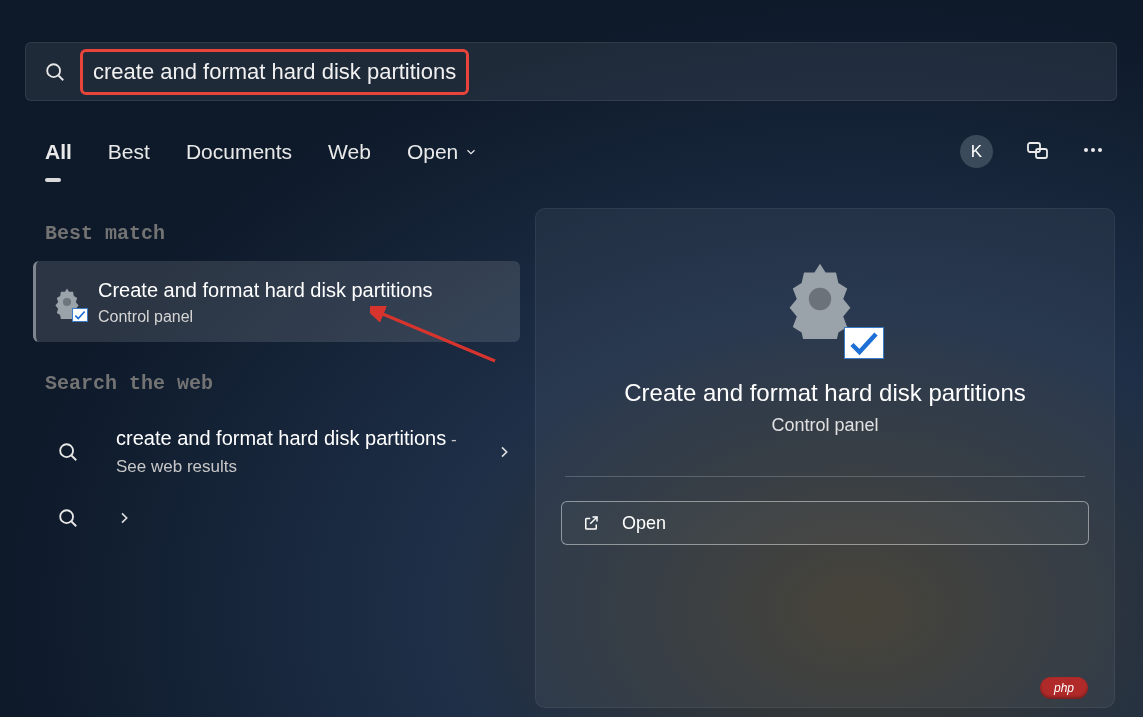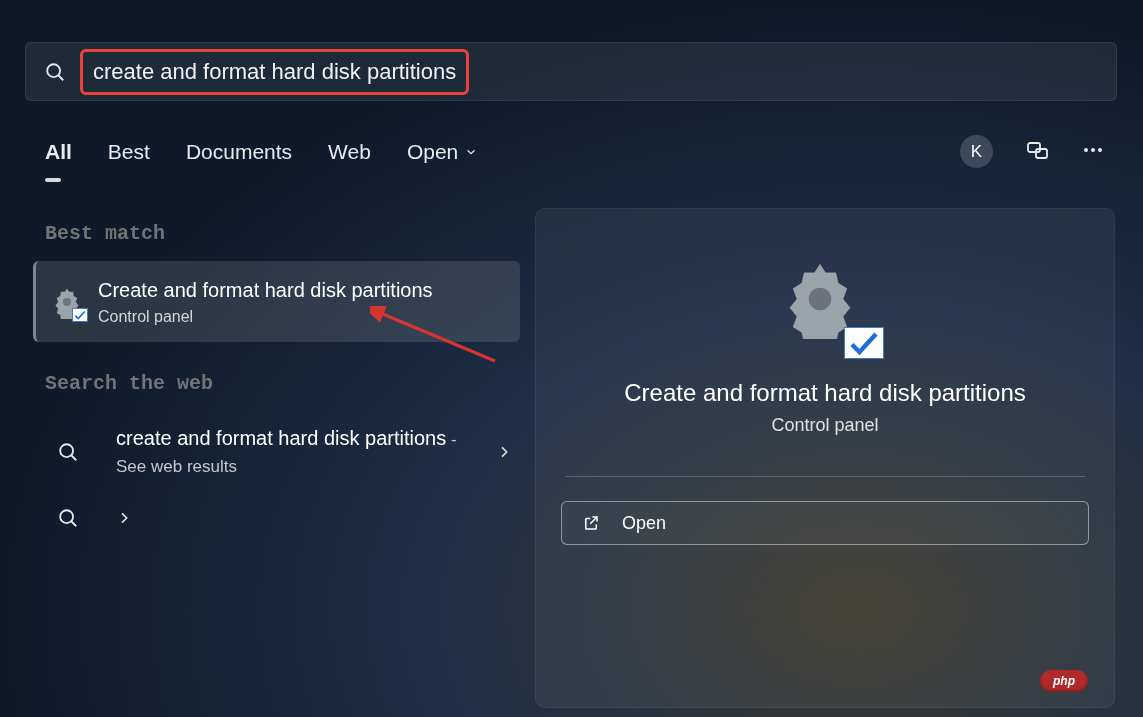--- a/index.html
+++ b/index.html
@@ -107,23 +107,23 @@
     font-size:18px; color:#fff;
     background: rgba(255,255,255,0.03);
   }
   .open-btn svg{ width:18px; height:18px; color:#fff;}
 
   
   .arrow{
     position:absolute; left:370px; top:306px; width:130px; height:60px; pointer-events:none;
   }
   .php-badge{
-    position:absolute; right:55px; bottom:25px;
+    position:absolute; right:55px; bottom:18px;
     width:48px; height:22px; background:#b02a2a; border-radius:11px;
-    color:#fff; font-size:12px; font-style:italic; font-weight:700;
+    color:#fff; font-size:12px; font-style:italic; font-weight:400;
     display:flex; align-items:center; justify-content:center;
     box-shadow: inset 0 -2px 3px rgba(0,0,0,0.3);
   }
 </style>
 </head>
 <body>
 
 <div class="search-bar">
   <svg class="search-icon" viewBox="0 0 24 24" fill="none" stroke="currentColor" stroke-width="2">
       <circle cx="10.5" cy="10.5" r="7"></circle>

